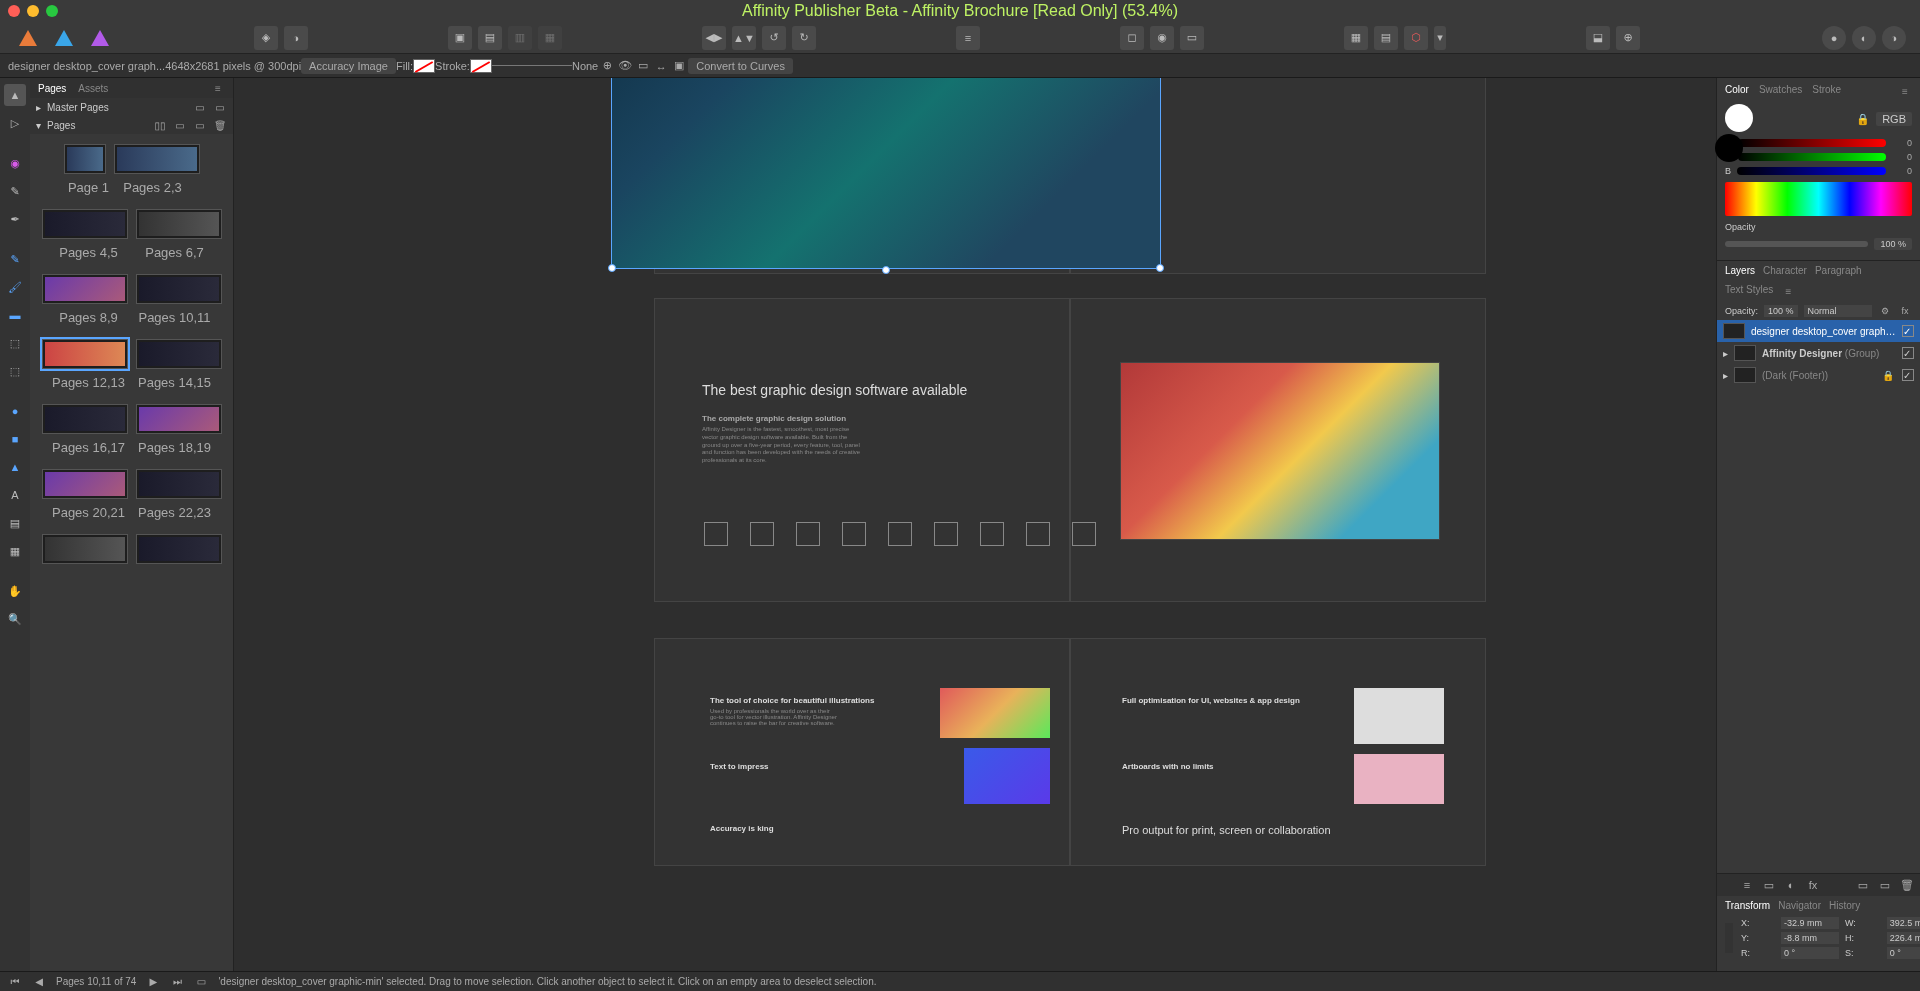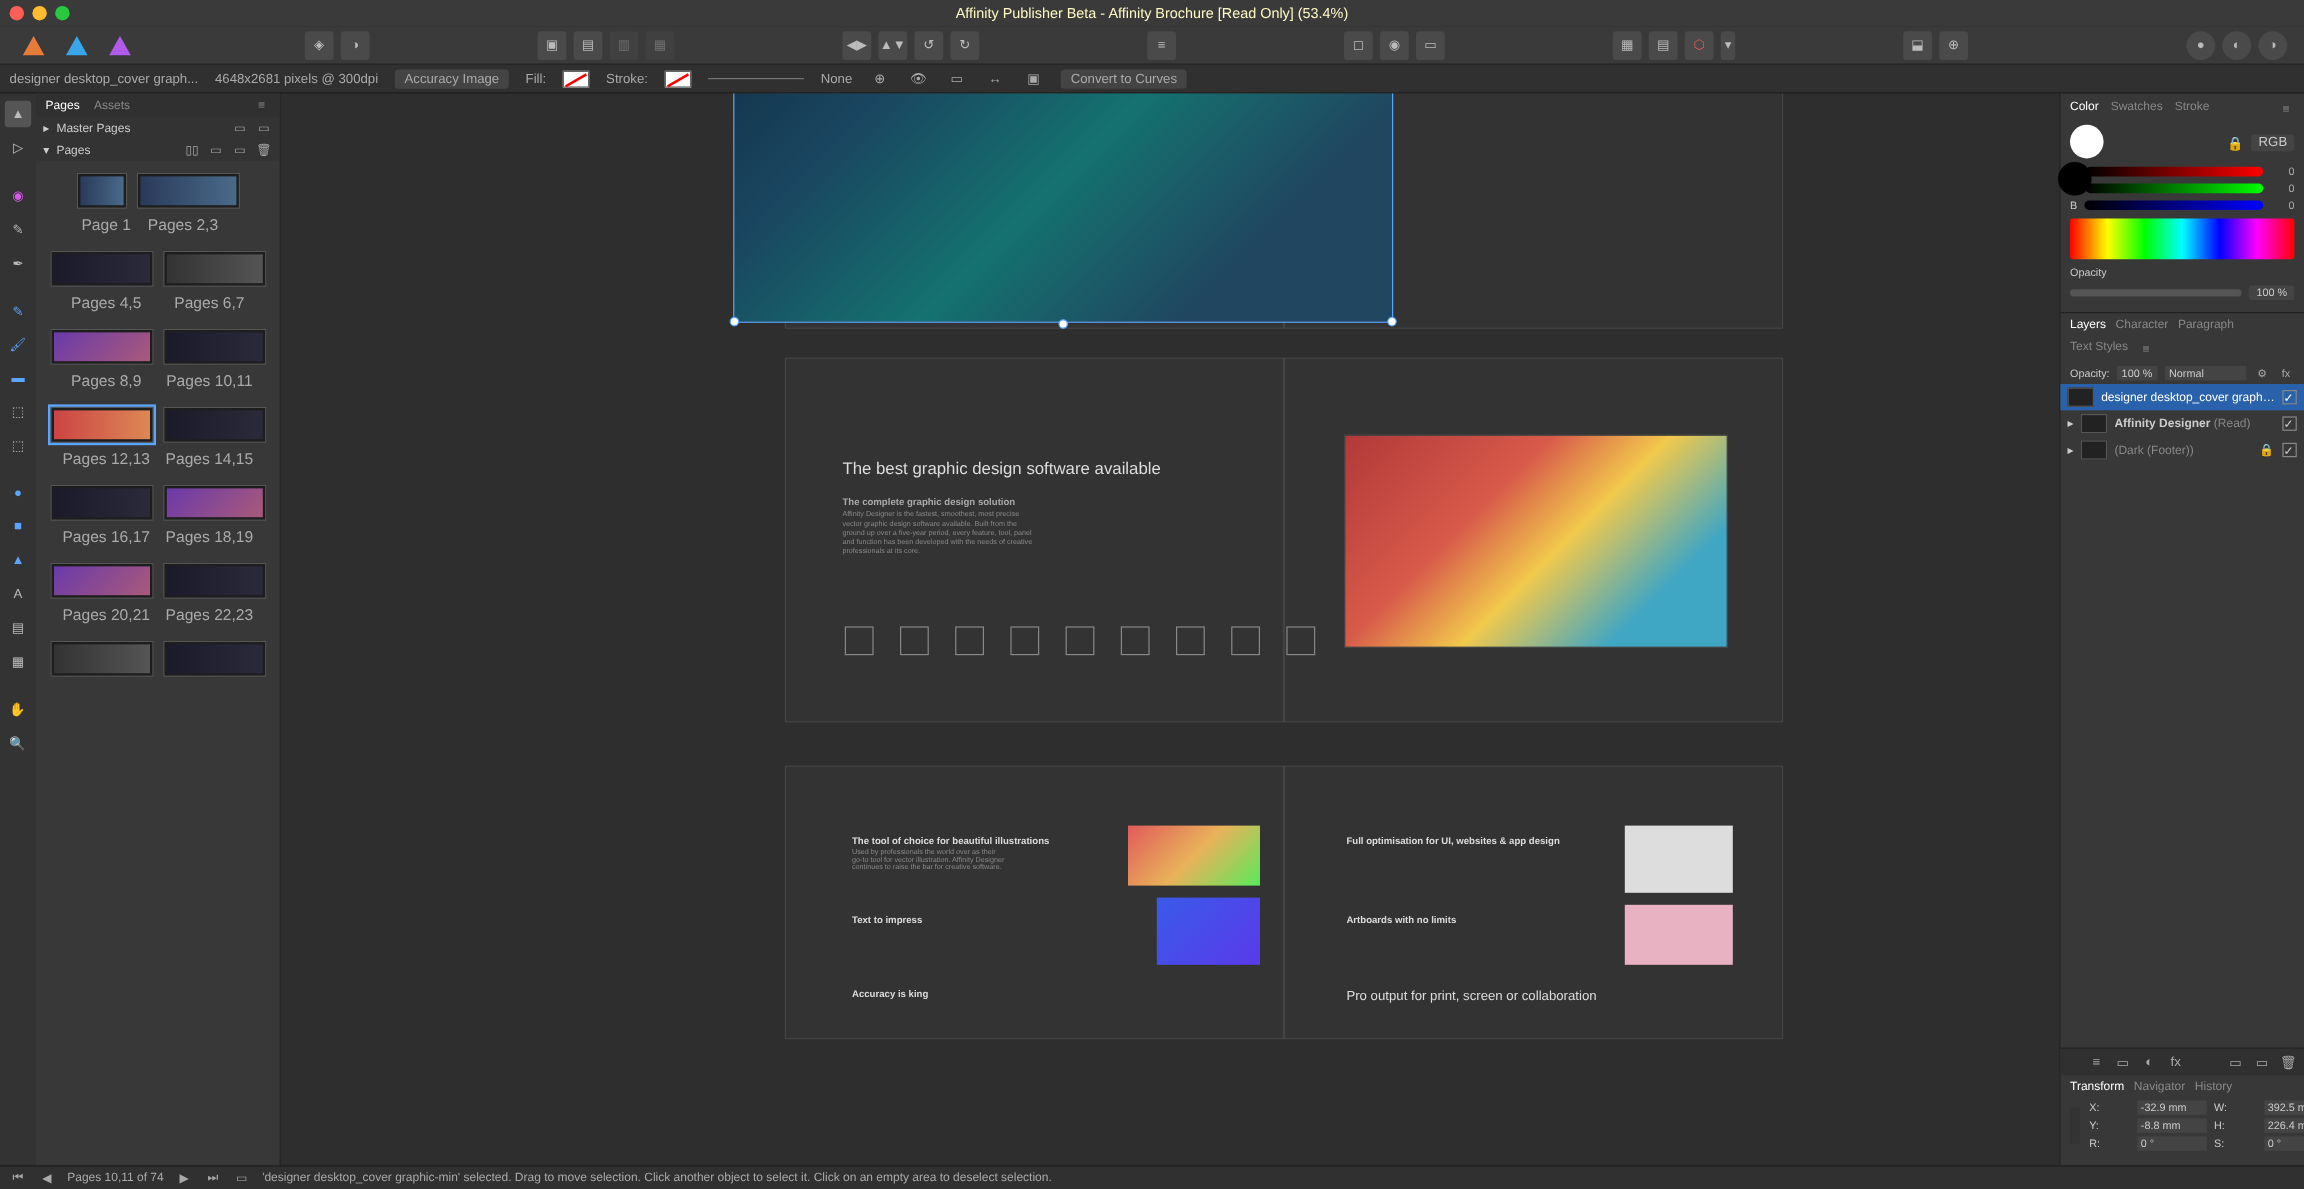--- a/index.html
+++ b/index.html
@@ -1,28 +1,28 @@
 <!DOCTYPE html>
 <html><head>
 <meta charset="utf-8">
 <style>
 * { margin: 0; padding: 0; box-sizing: border-box; font-family: -apple-system, "Helvetica Neue", Arial, sans-serif; }
 html, body { width: 1920px; height: 991px; background: #2a2a2a; color: #ccc; overflow: hidden; font-size: 11px; }
 .titlebar { height: 22px; background: #3a3a3a; display: flex; align-items: center; justify-content: center; position: relative; }
 .traffic-lights { position: absolute; left: 8px; top: 5px; display: flex; gap: 7px; }
 .tl { width: 12px; height: 12px; border-radius: 50%; }
 .tl.red { background: #ff5f57; } .tl.yellow { background: #febc2e; } .tl.green { background: #28c840; }
-.title { color: #fef9c3; font-size: 12px; }
+.title { color: #bef264; font-size: 16px; }
 .toolbar { height: 32px; background: #3a3a3a; display: flex; align-items: center; padding: 0 14px; gap: 140px; border-bottom: 1px solid #222; }
 .persona-group { display: flex; gap: 8px; }
 .persona { width: 28px; height: 28px; display: flex; align-items: center; justify-content: center; }
 .tri { width: 0; height: 0; border-left: 9px solid transparent; border-right: 9px solid transparent; }
 .tool-cluster { display: flex; gap: 6px; }
 .tool-btn { width: 24px; height: 24px; background: #4a4a4a; border-radius: 3px; display: flex; align-items: center; justify-content: center; color: #bbb; }
-.context-bar { height: 24px; background: #303030; display: flex; align-items: center; padding: 0 8px; gap: 14px; color: #aaa; font-size: 11px; border-bottom: 1px solid #1a1a1a; }
+.context-bar { height: 24px; background: #303030; display: flex; align-items: center; padding: 0 8px; color: #aaa; font-size: 11px; border-bottom: 1px solid #1a1a1a; }
 .fill-swatch { width: 22px; height: 14px; background: #fff; position: relative; border: 1px solid #666; }
 .fill-swatch::after { content: ""; position: absolute; left: 0; right: 0; top: 50%; height: 2px; background: #f00; transform: rotate(-30deg); }
 .stroke-line { width: 80px; height: 1px; background: #777; }
 .ctx-btn { padding: 2px 8px; background: #444; border-radius: 3px; cursor: pointer; }
 .ctx-icon { width: 18px; height: 18px; display: flex; align-items: center; justify-content: center; color: #aaa; }
 .main { display: flex; height: calc(100% - 22px - 32px - 24px - 20px); }
 .vtoolbar { width: 30px; background: #333; display: flex; flex-direction: column; align-items: center; padding-top: 6px; gap: 6px; }
 .vtool { width: 22px; height: 22px; display: flex; align-items: center; justify-content: center; color: #bbb; border-radius: 3px; }
 .vtool.active { background: #555; }
 .vtool.blue { color: #5aa6ff; }
@@ -420,21 +420,21 @@
         <span class="mini-icon">fx</span>
       </div>
       <div class="layer-row selected">
         <div class="layer-thumb"></div>
         <span class="layer-name">designer desktop_cover graphic-</span>
         <div class="layer-check">✓</div>
       </div>
       <div class="layer-row">
         <span>▸</span>
         <div class="layer-thumb"></div>
-        <span class="layer-name"><b>Affinity Designer</b> <span style="color:#888">(Read)</span></span>
+        <span class="layer-name"><b>Affinity Designer</b> <span style="color:#888">(Group)</span></span>
         <div class="layer-check">✓</div>
       </div>
       <div class="layer-row">
         <span>▸</span>
         <div class="layer-thumb"></div>
         <span class="layer-name" style="color:#888">(Dark (Footer))</span>
         <span class="mini-icon">🔒</span>
         <div class="layer-check">✓</div>
       </div>
       <div style="flex:1"></div>

